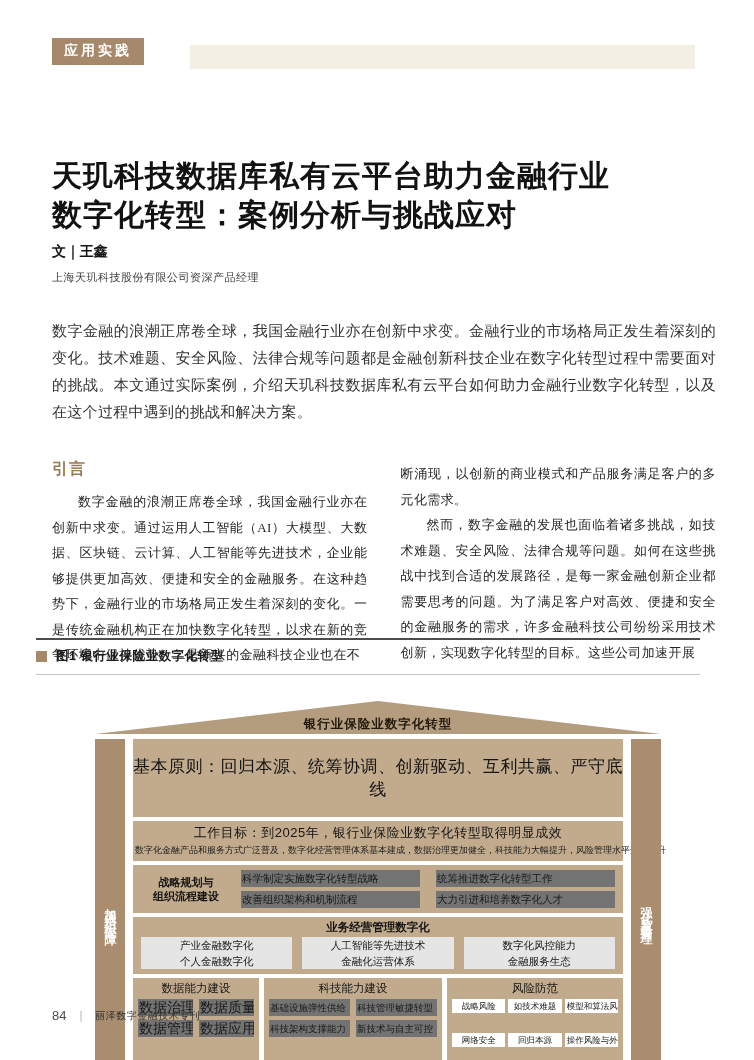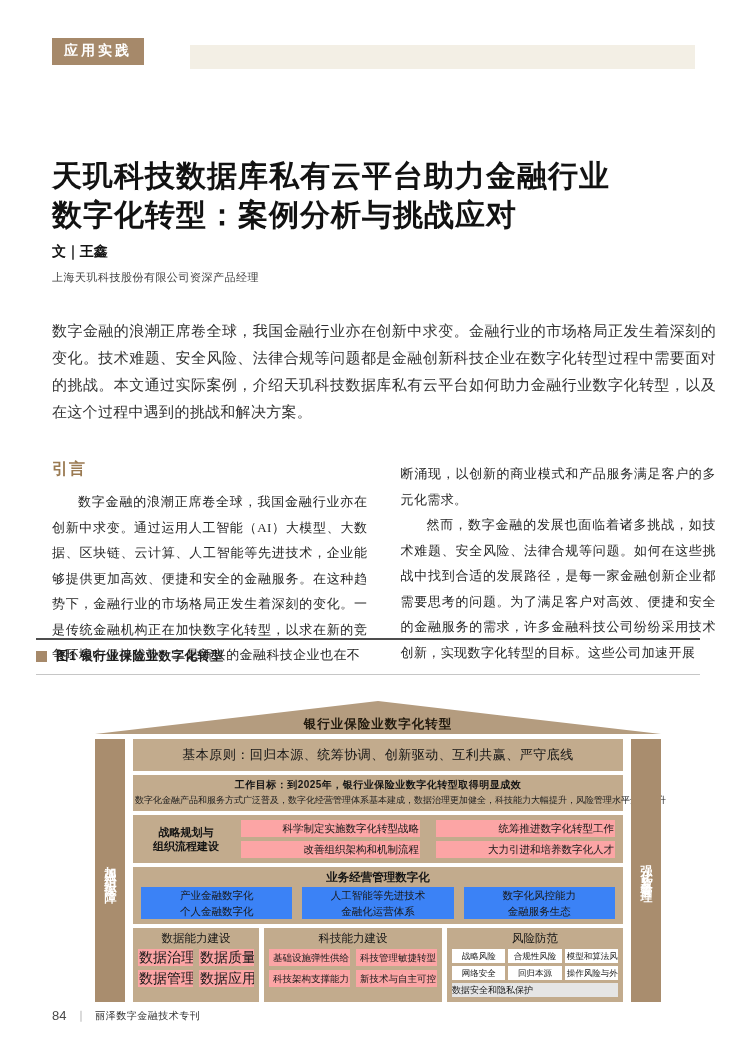--- a/index.html
+++ b/index.html
@@ -63,45 +63,45 @@
   .roof{position:relative;height:33px;}
   .roof-shape{position:absolute;left:0;top:0;right:0;bottom:0;background:#b49c7f;
     -webkit-clip-path:polygon(50% 0,100% 100%,0 100%);clip-path:polygon(50% 0,100% 100%,0 100%);}
   .roof-title{position:absolute;left:0;right:0;bottom:1px;text-align:center;
     font-size:12.5px;font-weight:bold;color:#221a0e;letter-spacing:1px;}
   .diagram-body{display:flex;gap:8px;margin-top:5px;align-items:stretch;}
   .pillar{width:30px;background:#a98d6e;color:#fff;display:flex;align-items:center;justify-content:center;
     writing-mode:vertical-rl;text-orientation:upright;font-size:12px;font-weight:bold;letter-spacing:5px;}
   .rows{flex:1;display:flex;flex-direction:column;gap:4px;min-width:0;}
   .trow{background:#c2ab8d;}
-  .row-principle{font-size:13px;text-align:center;padding:7px 0;color:#141414;letter-spacing:0.5px;}
+  .row-principle{font-size:17px;text-align:center;padding:16px 0;color:#141414;letter-spacing:0.5px;}
   .row-goal{text-align:center;padding:3px 2px 4px;}
-  .goal-title{font-size:10px;font-weight:bold;color:#141414;letter-spacing:0.5px;}
+  .goal-title{font-size:13px;font-weight:normal;color:#141414;letter-spacing:0.5px;}
   .goal-sub{font-size:9px;margin-top:2px;color:#1c1c1c;white-space:nowrap;}
   .row-strategy{display:flex;gap:10px;padding:5px 8px;align-items:center;}
   .strategy-label{width:90px;flex:0 0 90px;font-size:11px;font-weight:bold;text-align:center;
     line-height:14px;color:#141414;}
   .strategy-grid{flex:1;display:grid;grid-template-columns:1fr 1fr;gap:4px 16px;min-width:0;}
-  .wbox{background:#fca5a5;text-align:right;font-size:10.5px;line-height:13px;padding:2px 1px;
+  .wbox{background:#737373;text-align:left;font-size:10.5px;line-height:13px;padding:2px 1px;
     white-space:nowrap;overflow:hidden;color:#181818;}
   .row-business{padding:2px 8px 5px;}
   .business-header{text-align:center;font-weight:bold;font-size:11.5px;padding:1px 0 2px;color:#141414;}
   .business-grid{display:grid;grid-template-columns:1fr 1fr 1fr;gap:10px;}
-  .wbox2{background:#3b82f6;text-align:center;font-size:10.5px;line-height:14px;padding:1px 0;
+  .wbox2{background:#e5e5e5;text-align:center;font-size:10.5px;line-height:14px;padding:1px 0;
     white-space:nowrap;overflow:hidden;color:#181818;}
   .panel-row{display:flex;gap:5px;background:transparent;}
   .panel{background:#c2ab8d;padding:2px 5px 5px;box-sizing:border-box;}
   .panel-header{text-align:center;font-weight:normal;font-size:11.5px;padding:1px 0 3px;color:#141414;}
   .panel-grid-2{display:grid;grid-template-columns:1fr 1fr;gap:4px 6px;}
   .panel-data{width:126px;flex:0 0 126px;}
   .panel-data .wbox{font-size:14px;}
   .panel-tech{width:178px;flex:0 0 178px;}
   .panel-tech .wbox{font-size:9.5px;}
   .panel-risk{flex:1;min-width:0;}
-  .risk-row{display:flex;gap:3px;margin-bottom:3px;}
+  .risk-row{display:flex;gap:3px;margin-bottom:20px;}
   .risk-box{background:#fff;font-size:8.5px;line-height:12px;padding:1px 2px;white-space:nowrap;
     flex:1;text-align:center;overflow:hidden;color:#181818;}
   .risk-full{background:#e5e5e5;font-size:9px;line-height:12px;padding:1px 0;text-align:left;
     white-space:nowrap;overflow:hidden;color:#181818;}
   
   .footer{position:absolute;left:52px;top:1008px;display:flex;align-items:center;gap:9px;}
   .footer-page{font-size:13px;color:#4a4a4a;}
   .footer-div{font-size:11px;color:#9a9a9a;}
   .footer-journal{font-size:10px;color:#333;letter-spacing:0.5px;}
 </style>
@@ -201,21 +201,21 @@
             <div class="wbox">科技管理敏捷转型</div>
             <div class="wbox">科技架构支撑能力</div>
             <div class="wbox">新技术与自主可控</div>
           </div>
         </div>
 
         <div class="panel panel-risk">
           <div class="panel-header">风险防范</div>
           <div class="risk-row">
             <div class="risk-box">战略风险</div>
-            <div class="risk-box">合规性风险</div>
+            <div class="risk-box">如技术难题</div>
             <div class="risk-box">模型和算法风险</div>
           </div>
           <div class="risk-row">
             <div class="risk-box">网络安全</div>
             <div class="risk-box">回归本源</div>
             <div class="risk-box">操作风险与外包风险</div>
           </div>
           <div class="risk-full">数据安全和隐私保护</div>
         </div>
       </div>

